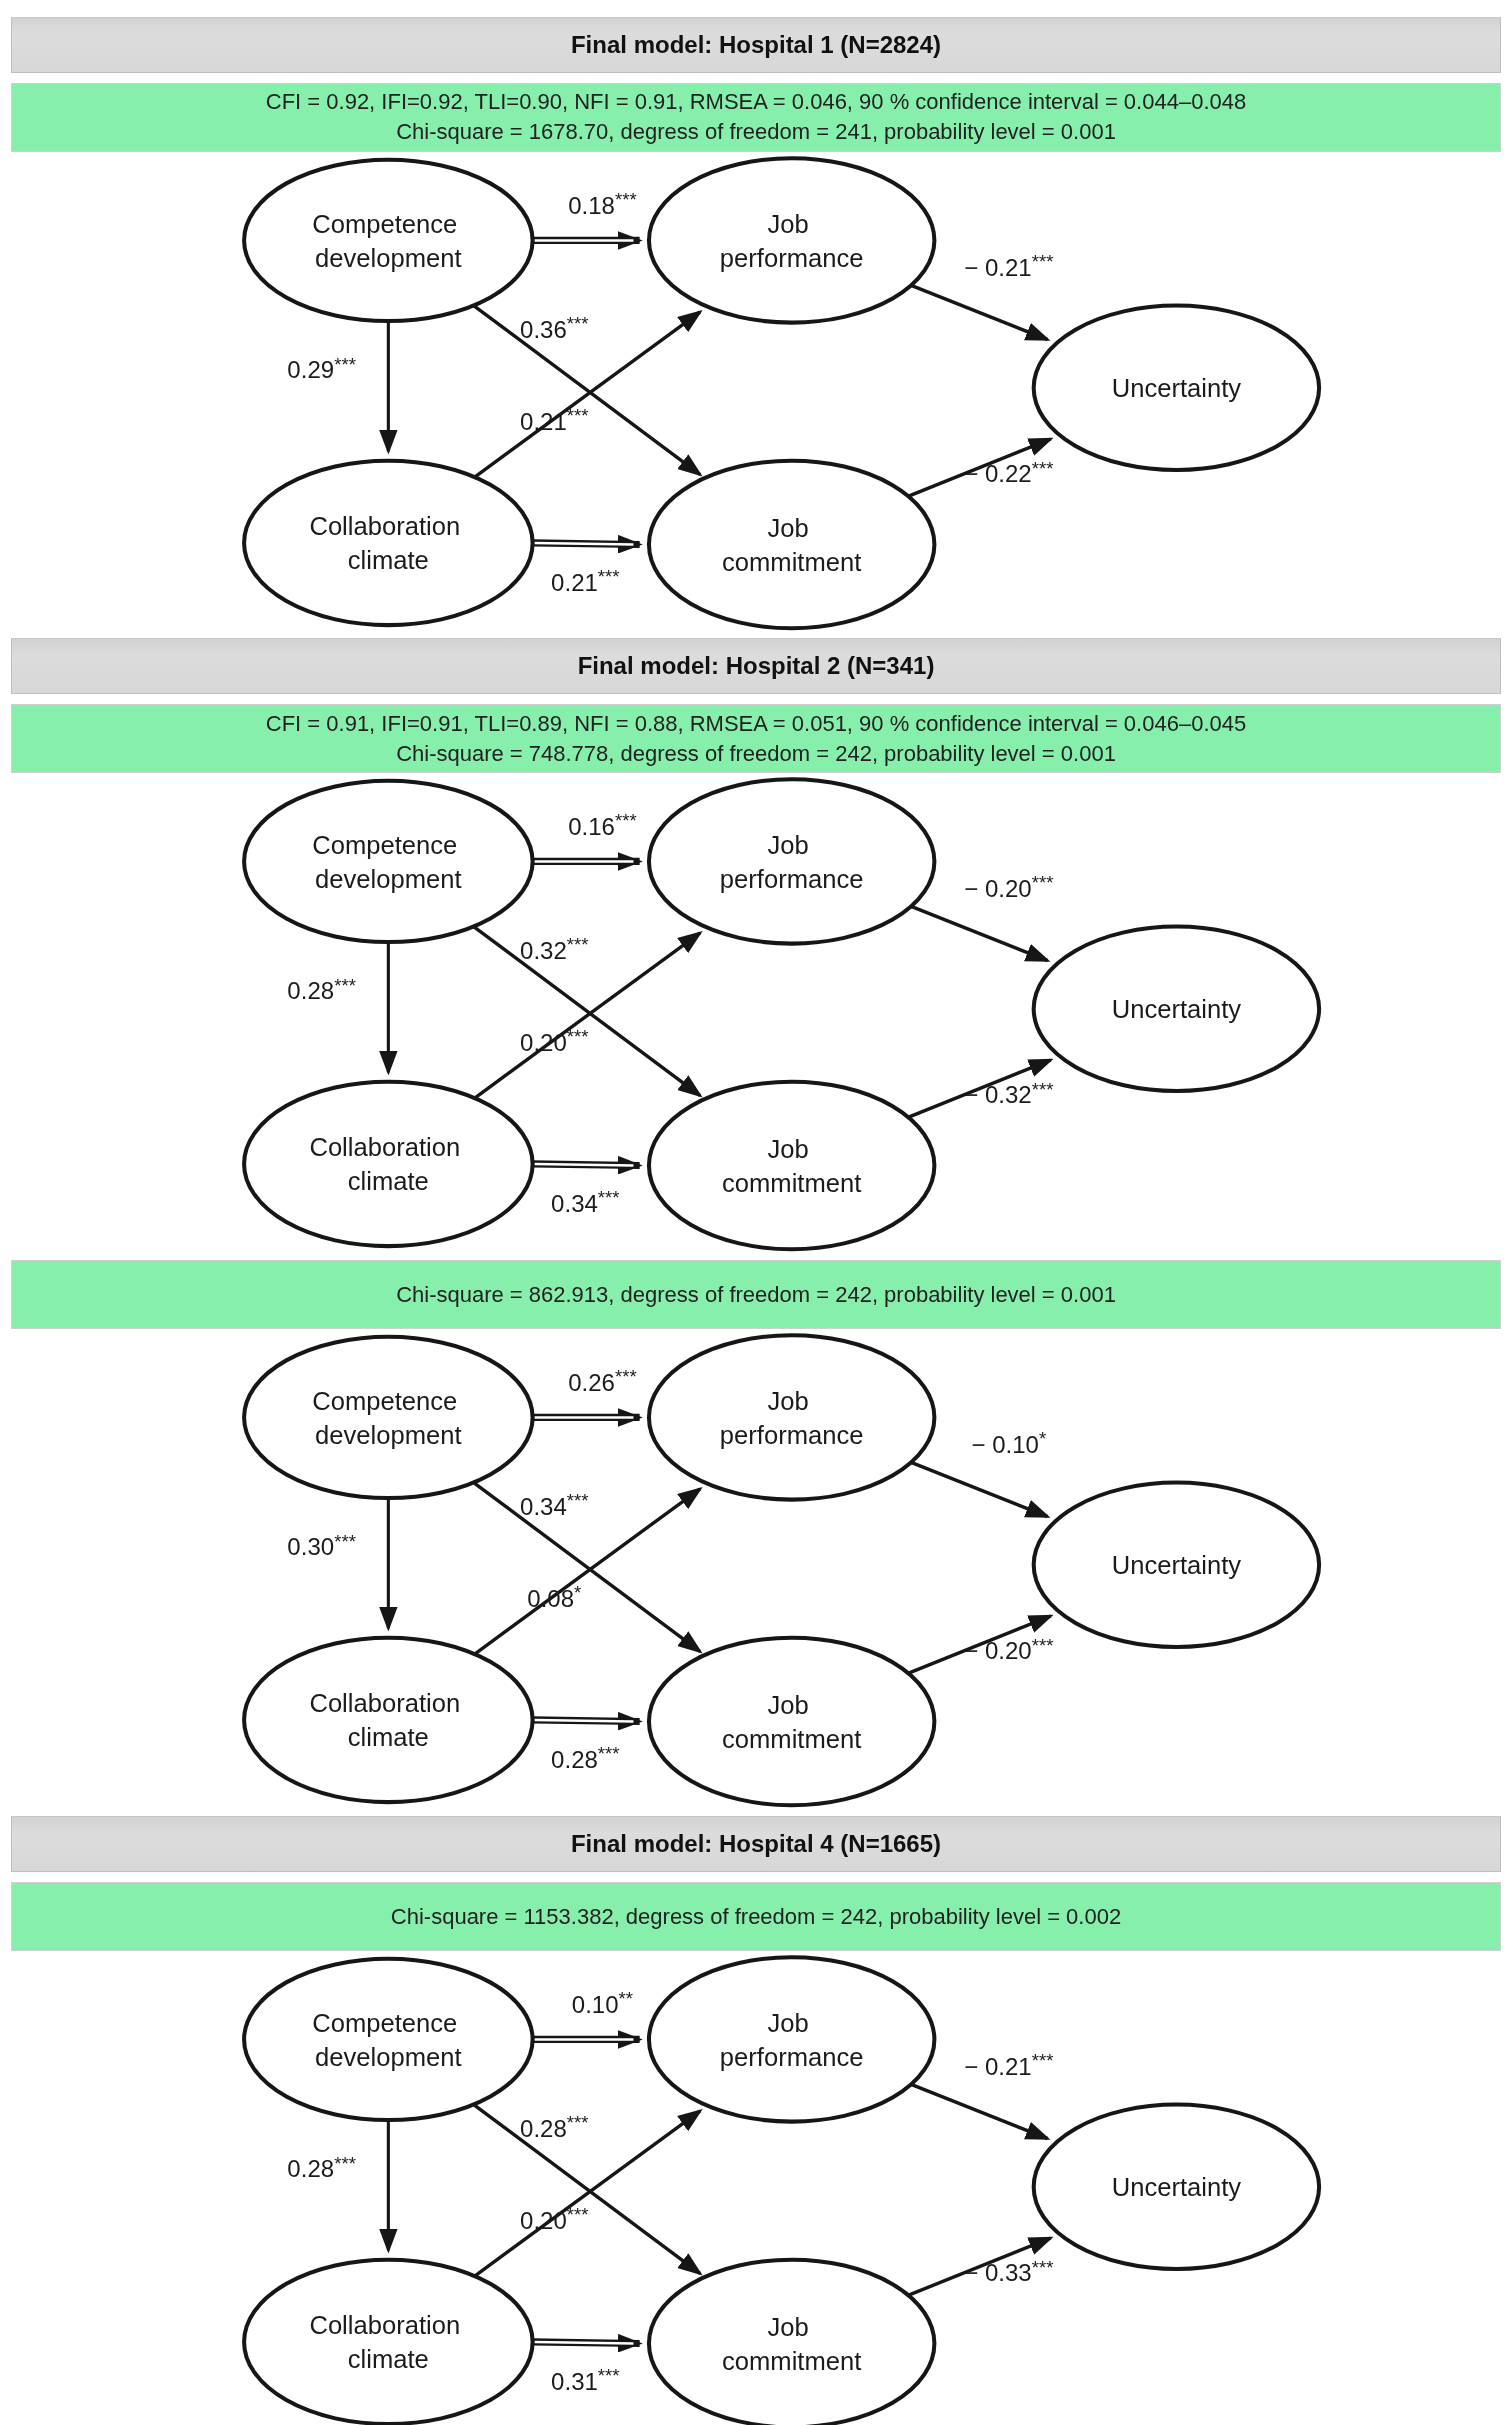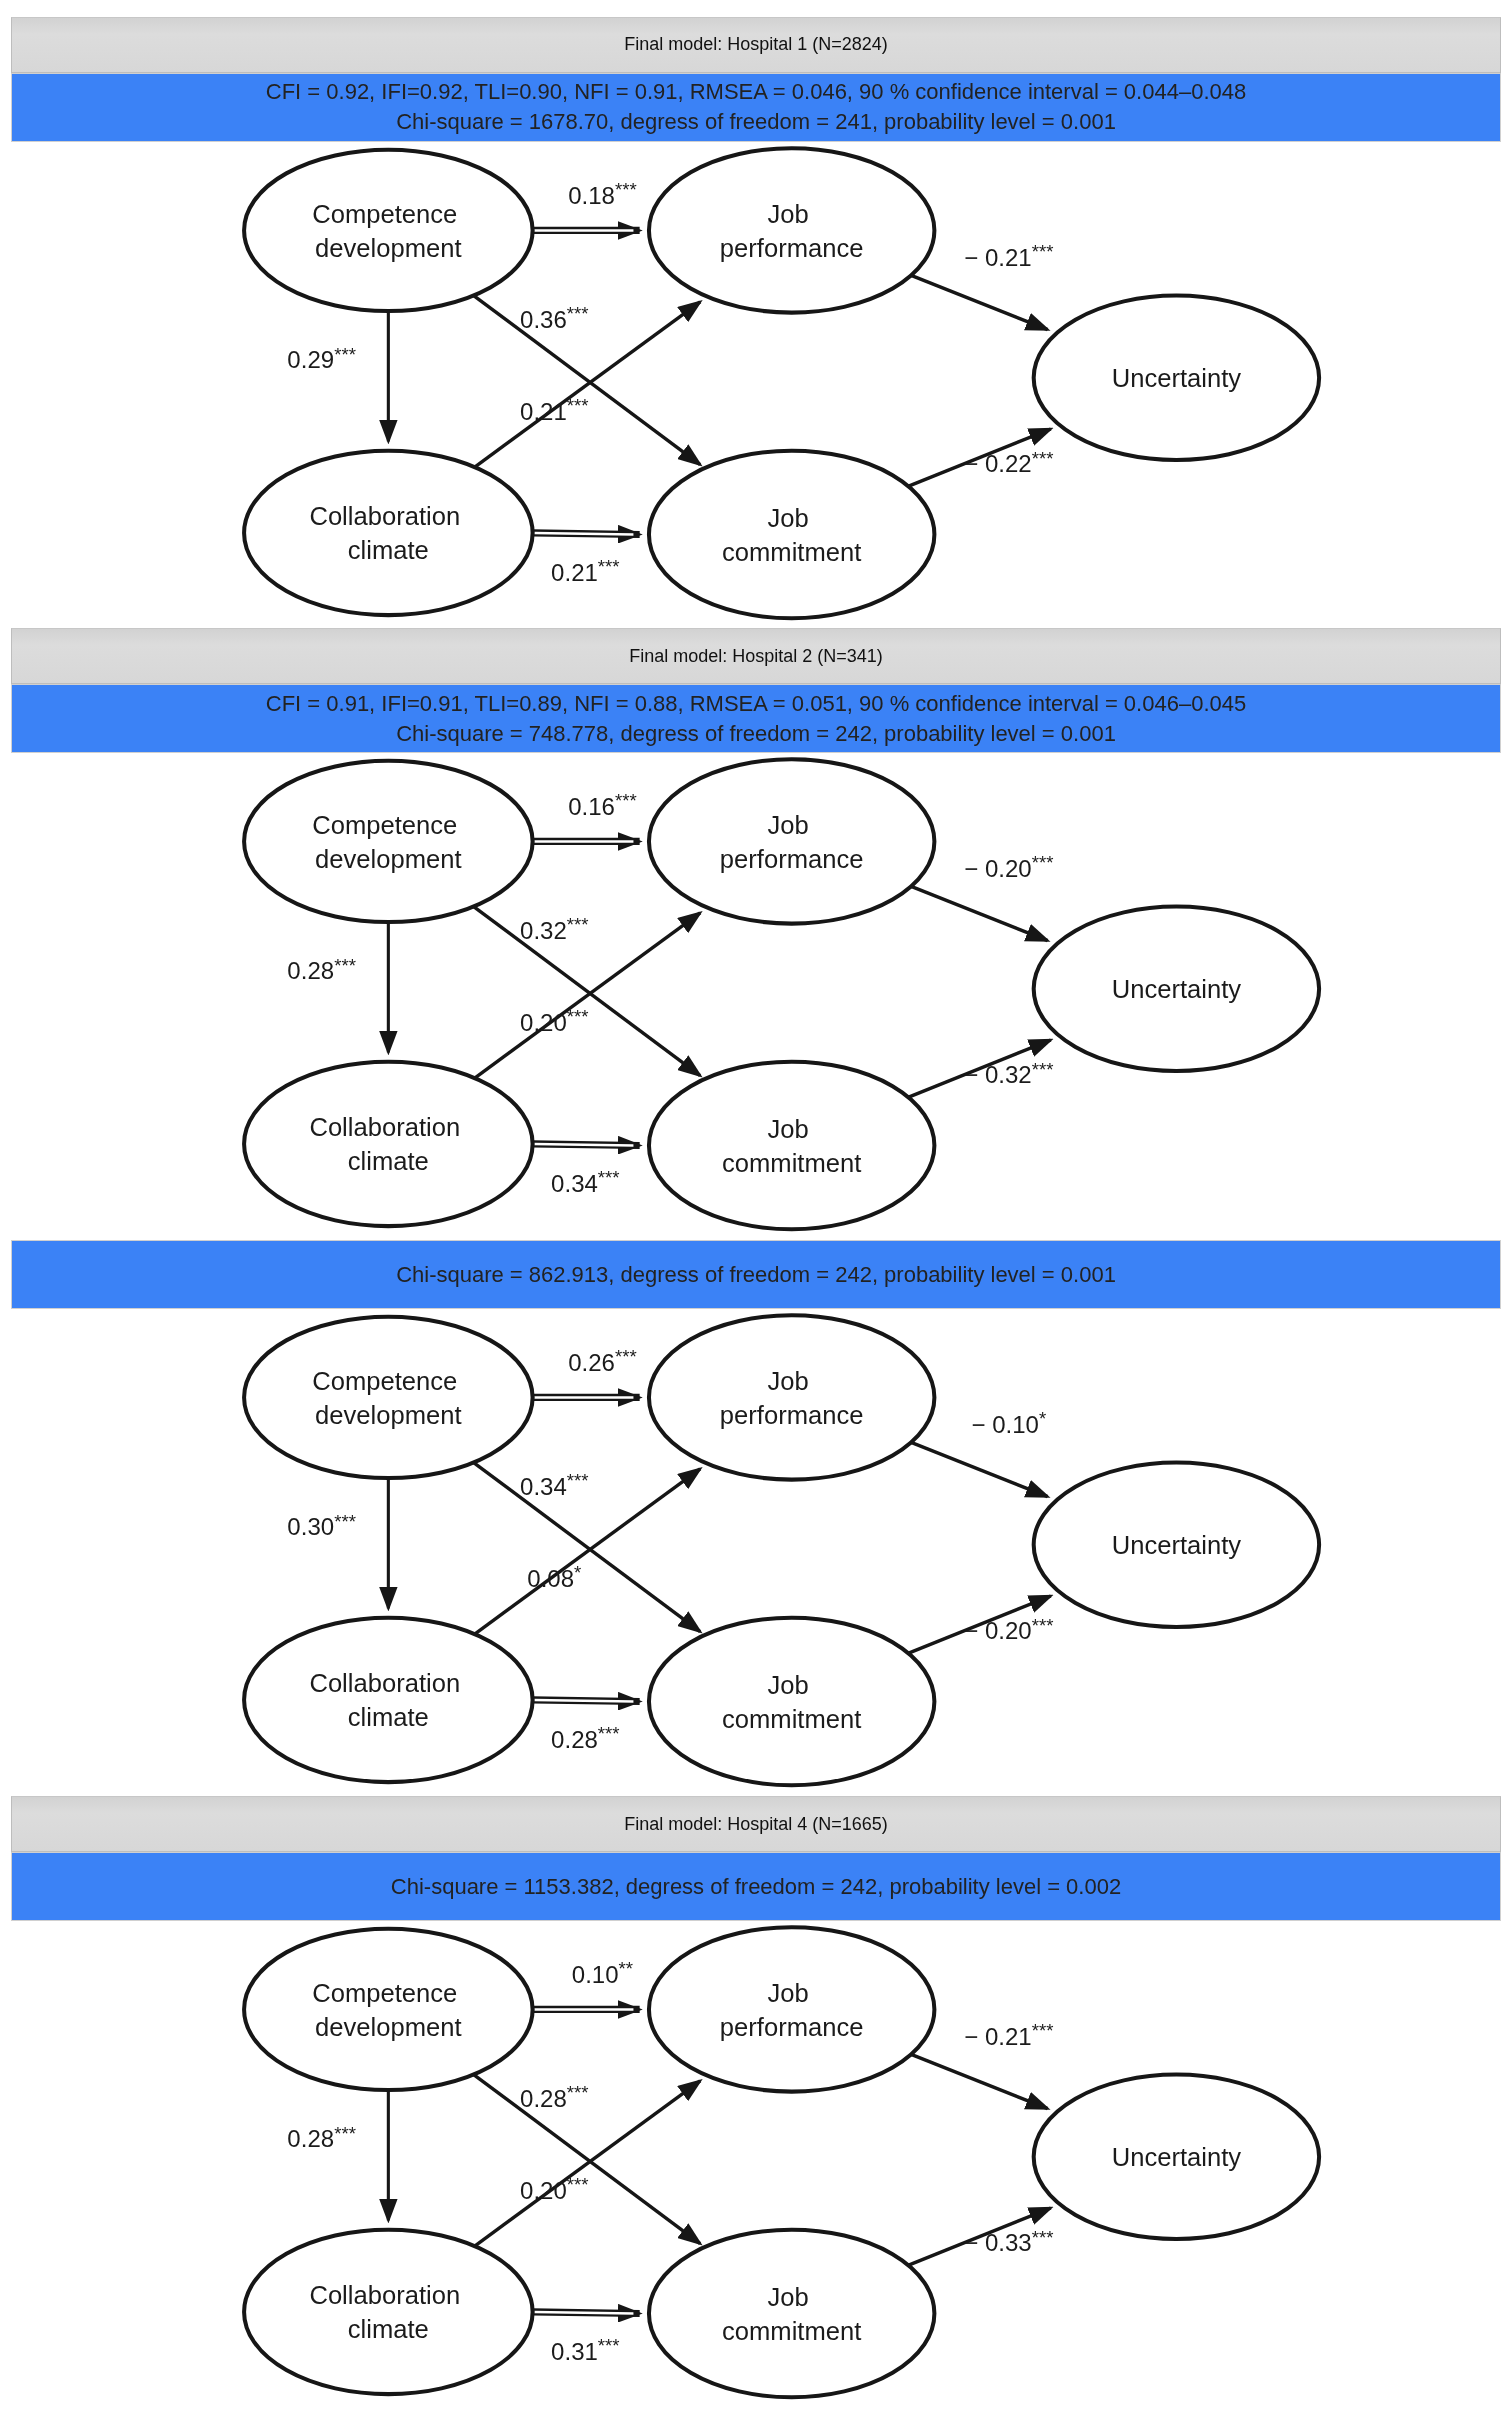--- a/index.html
+++ b/index.html
@@ -10,26 +10,26 @@
     -webkit-font-smoothing:antialiased;
   }
   .page{padding:16.5px 10.7px 0 10.7px;}
   .model{margin-bottom:2.9px;}
   .hdr{
     height:56px;
     background:linear-gradient(#d2d2d2,#dcdcdc 30%,#d7d7d7);
     border:0.5px solid #bdbdbd;
     border-top:1.9px solid #c7c7c7;
     display:flex;align-items:center;justify-content:center;
-    font-size:18px;font-weight:normal;color:#111;
-    margin-bottom:0;
+    font-size:24px;font-weight:bold;color:#111;
+    margin-bottom:10px;
     box-sizing:border-box;
   }
   .stats{
-    background:#3b82f6;
+    background:#86efac;
     border:0.5px solid #d0d0d0;
     box-sizing:border-box;
     height:69px;
     display:flex;flex-direction:column;align-items:center;justify-content:center;
     font-size:22px;line-height:30px;color:#222;
     text-align:center;
   }
   svg.diagram{display:block;width:1490px;height:484px;}
   .nodeEllipse{fill:#ffffff;stroke:#161616;stroke-width:2.6;}
   .edge{stroke:#161616;stroke-width:2.2;fill:none;}

